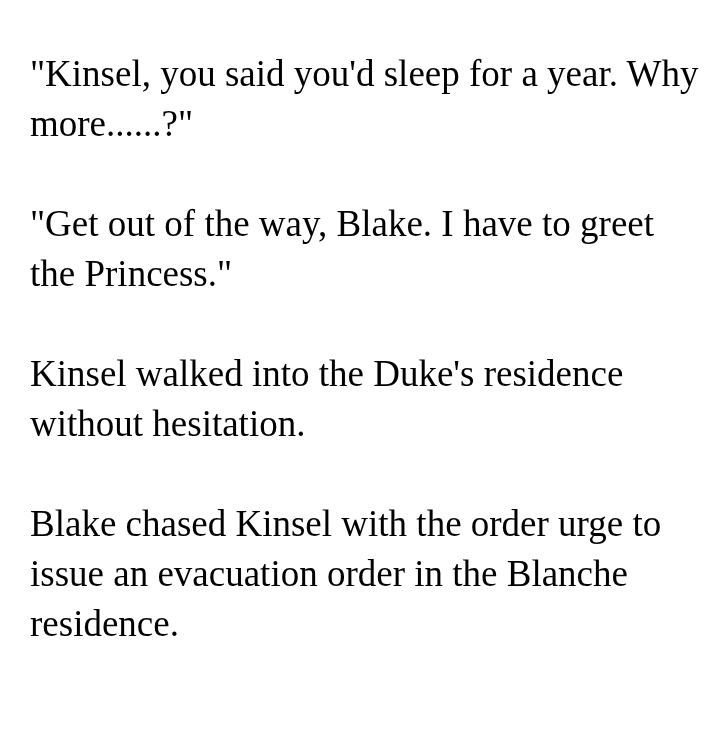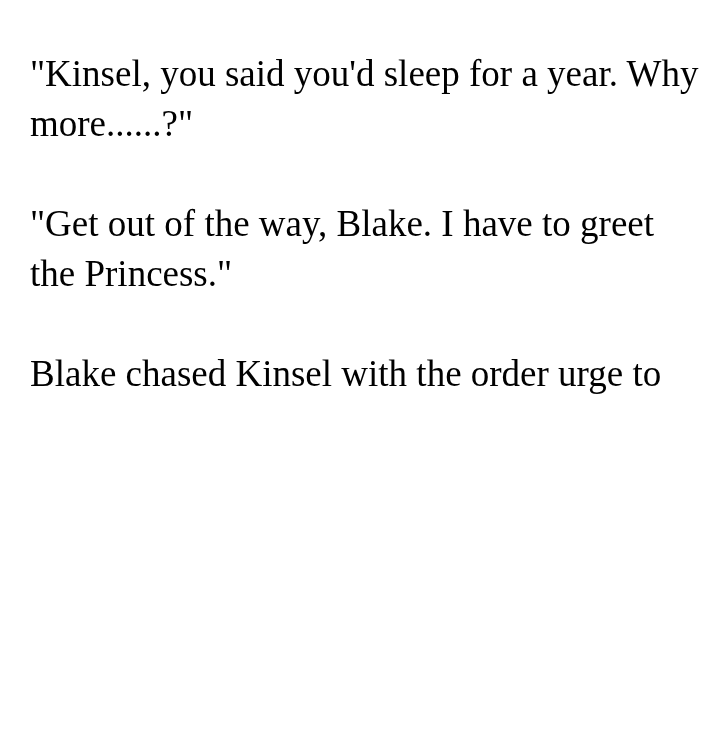--- a/index.html
+++ b/index.html
@@ -36,16 +36,22 @@
   <div class="story">
       <p>
         <span class="line">"Kinsel, you said you'd sleep for a year. Why</span>
         <span class="line">more......?"</span>
       </p>
       <p>
         <span class="line">"Get out of the way, Blake. I have to greet</span>
         <span class="line">the Princess."</span>
       </p>
       <p>
+        <span class="line">Kinsel walked into the Duke's residence</span>
+        <span class="line">without hesitation.</span>
+      </p>
+      <p>
         <span class="line">Blake chased Kinsel with the order urge to</span>
+        <span class="line">issue an evacuation order in the Blanche</span>
+        <span class="line">residence.</span>
       </p>
     </div>
 </div>
 
 </body></html>

